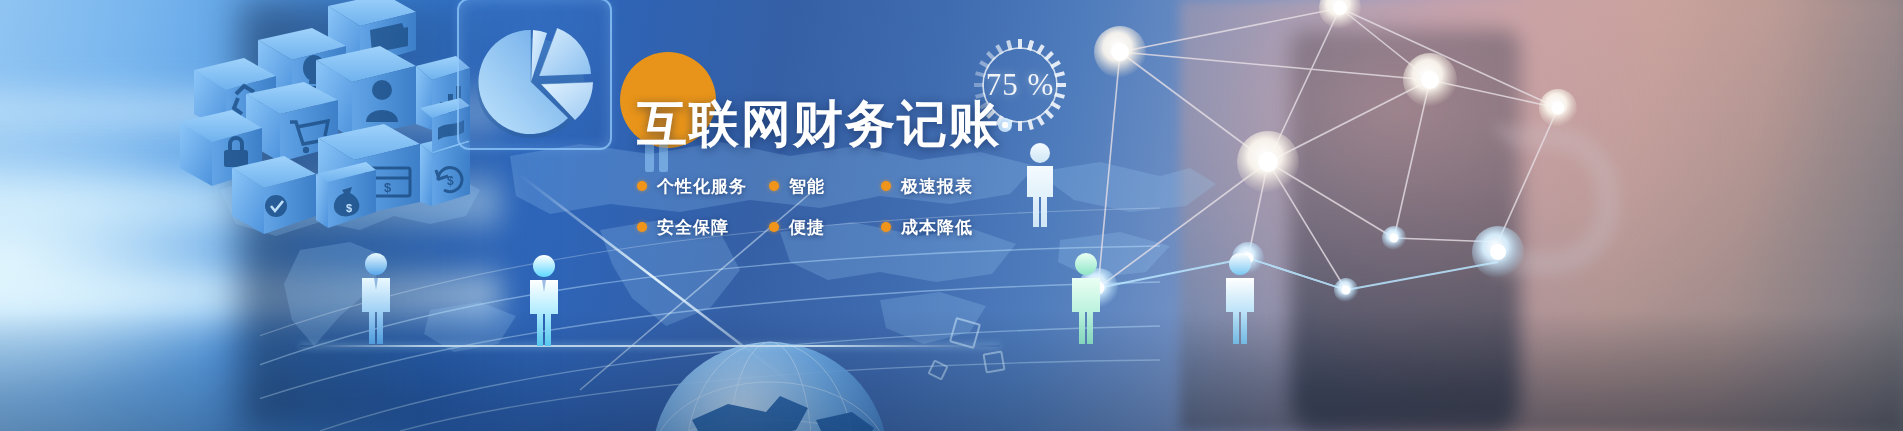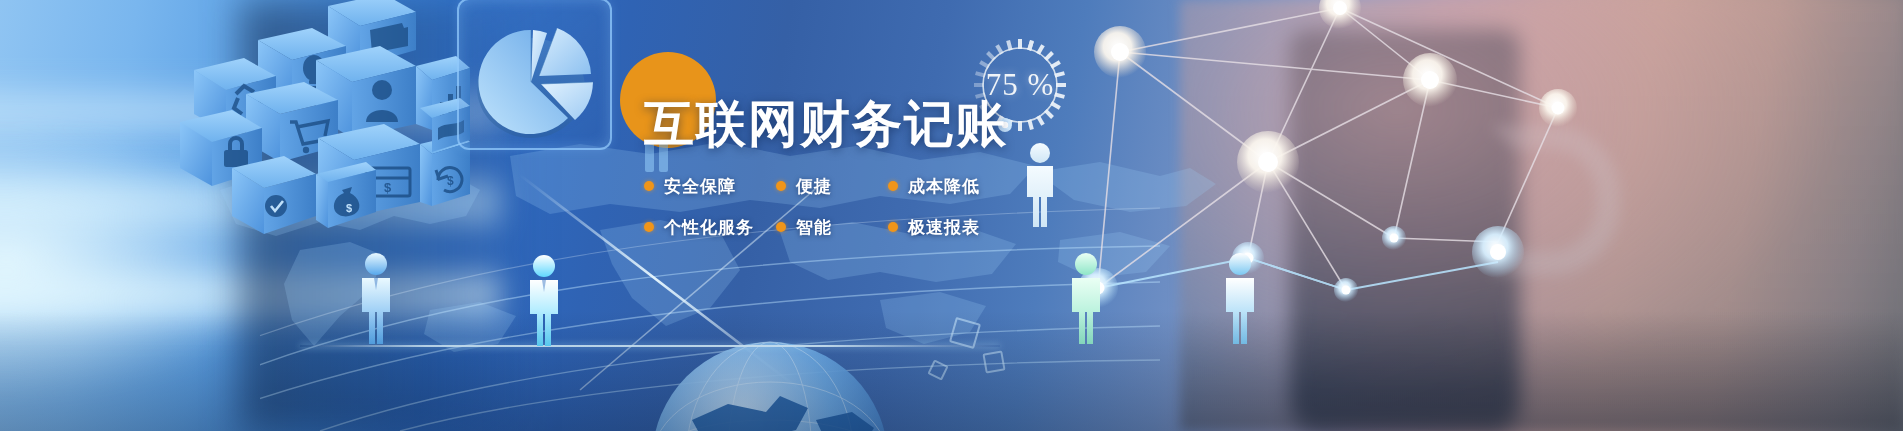--- a/index.html
+++ b/index.html
@@ -156,21 +156,21 @@
 
   
   .network { position:absolute; left:1050px; top:-10px; width:560px; height:330px; }
   .network svg { width:100%; height:100%; display:block; }
 
   
   .person { position:absolute; }
   .person svg { display:block; }
 
   
-  .content { position:absolute; left:637px; top:98px; width:470px;margin-left:7px; }
+  .content { position:absolute; left:637px; top:98px; width:470px; }
   .headline {
     color:#ffffff;
     font-size:50px;
     font-weight:bold;
     letter-spacing:2px;
     line-height:1.05;
     white-space:nowrap;
     text-shadow:0 2px 10px rgba(10,30,70,.55);
   }
   .features { margin-top:24px; }
@@ -635,43 +635,43 @@
     </svg>
   </div>
 
   <div class="content">
     <div class="headline">互联网财务记账</div>
 
     <div class="features">
       <div class="frow">
         <div class="fitem s1">
           <span class="fdot"></span>
+          <span class="flabel">个性化服务</span>
+        </div>
+        <div class="fitem s2">
+          <span class="fdot"></span>
+          <span class="flabel">智能</span>
+        </div>
+        <div class="fitem s3">
+          <span class="fdot"></span>
+          <span class="flabel">极速报表</span>
+        </div>
+      </div>
+
+      <div class="frow">
+        <div class="fitem s1">
+          <span class="fdot"></span>
           <span class="flabel">安全保障</span>
         </div>
         <div class="fitem s2">
           <span class="fdot"></span>
           <span class="flabel">便捷</span>
         </div>
         <div class="fitem s3">
           <span class="fdot"></span>
           <span class="flabel">成本降低</span>
         </div>
       </div>
-
-      <div class="frow">
-        <div class="fitem s1">
-          <span class="fdot"></span>
-          <span class="flabel">个性化服务</span>
-        </div>
-        <div class="fitem s2">
-          <span class="fdot"></span>
-          <span class="flabel">智能</span>
-        </div>
-        <div class="fitem s3">
-          <span class="fdot"></span>
-          <span class="flabel">极速报表</span>
-        </div>
-      </div>
     </div>
   </div>
 
   <div class="bg-bottom-shade"></div>
 </div>
 
 </body></html>

